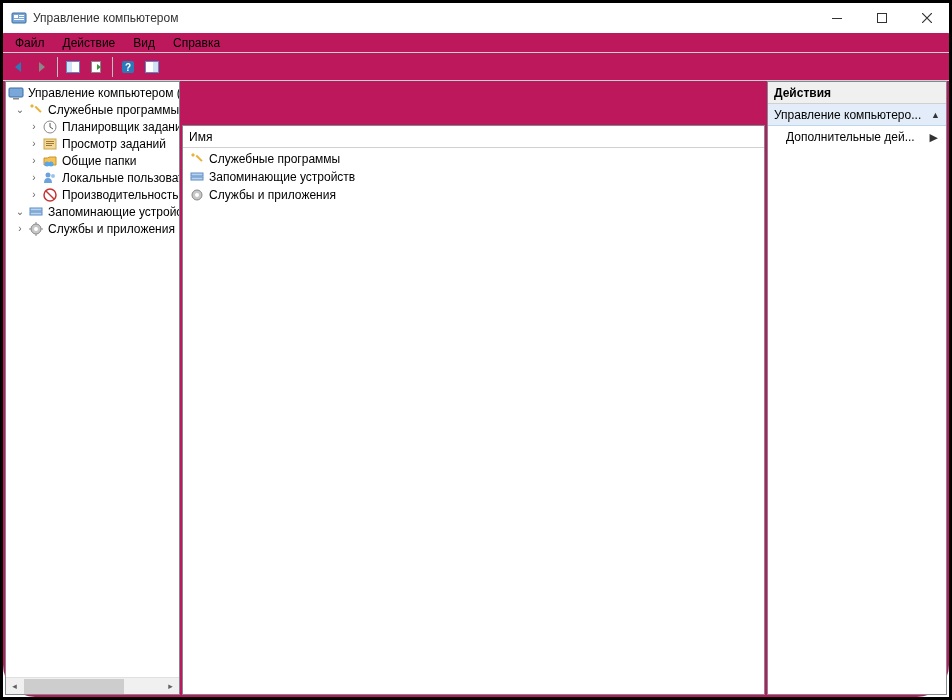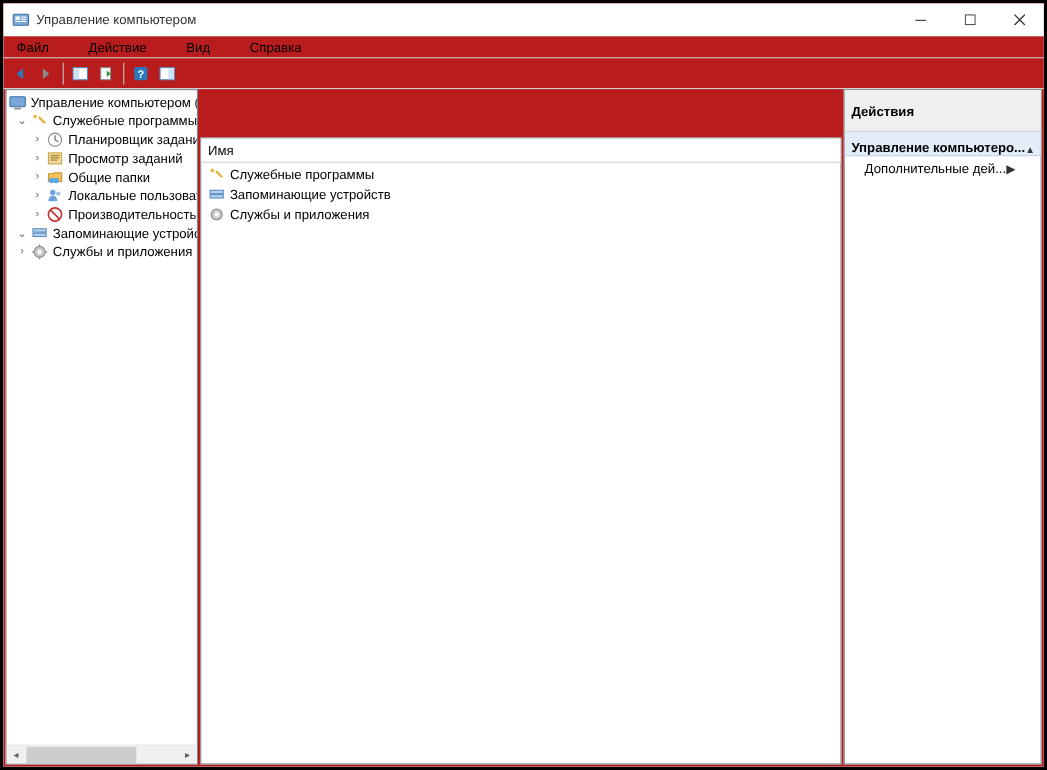--- a/index.html
+++ b/index.html
@@ -10,21 +10,22 @@
   width: 952px;
   height: 700px;
   overflow: hidden;
   border: 3px solid #000;
 }
 .window {
   width: 100%;
   height: 100%;
   display: flex;
   flex-direction: column;
-  background: #b91c1c;
+  background: #be185d;
+  border-radius: 32px;
 }
 
 .titlebar {
   height: 30px;
   display: flex;
   align-items: center;
   padding-left: 8px;
   background: #fff;
   color: #333;
 }
@@ -41,21 +42,21 @@
   display: flex; align-items: center; justify-content: center;
   color: #333;
   font-family: inherit;
 }
 
 .menubar {
   height: 20px;
   display: flex;
   align-items: center;
   padding: 0 4px;
-  gap: 20px;
+  gap: 2px;
   border-bottom: 1px solid #d0d0d0;
 }
 .menu-item {
   padding: 2px 8px;
   font-size: 12px;
 }
 
 .toolbar {
   height: 28px;
   display: flex;
@@ -126,43 +127,42 @@
   padding-left: 2px;
 }
 .action-pane {
   width: 180px;
   border: 1px solid #828790;
   background:#fff;
   display:flex;
   flex-direction:column;
 }
 .action-title {
-  height: 38px;
+  height: 22px;
   background: #f0f0f0;
   border-bottom: 1px solid #d0d0d0;
   display:flex; align-items:center;
   padding: 0 6px;
   font-weight: 600;
   font-size:12px;
 }
 .action-selected {
   height: 22px;
   background: #e3edf9;
   border-bottom: 1px solid #c0d4ea;
-  display:flex; align-items:flex-end; justify-content:space-between;
+  display:flex; align-items:center; justify-content:space-between;
   padding: 0 6px;
   font-size:12px;
   white-space: nowrap;
   overflow:hidden;
-  font-weight:bold;
 }
 .action-selected .triangle { font-size:9px; color:#333; }
 .action-link {
   height: 22px;
-  display:flex; align-items:center; 
+  display:flex; align-items:center; justify-content:space-between;
   padding: 0 8px 0 18px;
   font-size:12px;
   white-space: nowrap;
   overflow: hidden;
 }
 
 .tree ul { list-style:none; }
 .tree li { white-space: nowrap; }
 .tree-row {
   display:flex; align-items:center; height:17px; gap:2px;

